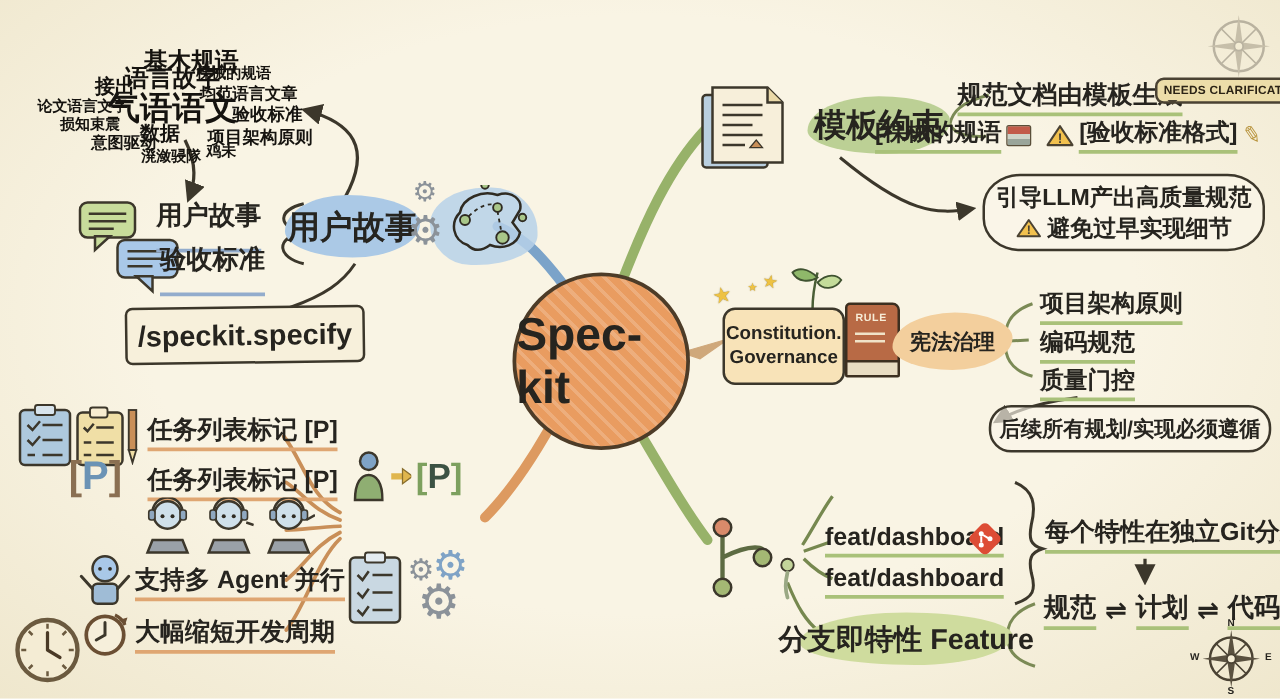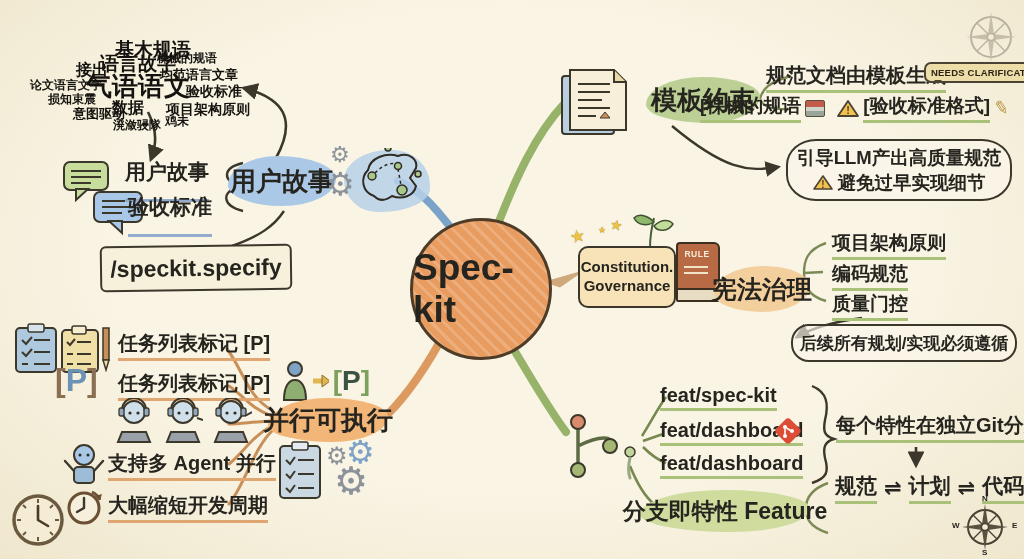--- a/index.html
+++ b/index.html
@@ -194,39 +194,38 @@
   </div>
   <div class="abs" style="left:676px;top:242px;width:42px;height:60px">
     <div class="abs" style="left:0;top:0;width:40px;height:52px;background:#b86a45;border:2px solid #3c2f20;border-radius:4px 6px 6px 4px"></div>
     <div class="abs" style="left:0;top:46px;width:40px;height:10px;background:#e8dcc2;border:2px solid #3c2f20;border-radius:2px"></div>
     <div class="abs" style="left:4px;top:4px;width:34px;height:16px;display:flex;align-items:center;justify-content:center;color:#f7ecd6;font-size:8.5px;font-weight:bold;letter-spacing:.5px">
       <span>RULE</span>
     </div>
     <div class="abs" style="left:8px;top:24px;width:24px;height:2px;background:#f0e3c8"></div>
     <div class="abs" style="left:8px;top:30px;width:24px;height:2px;background:#f0e3c8"></div>
   </div>
-  <div class="blob" style="left:714px;top:266px;width:96px;height:46px;background:#f3cf9d;border-radius:52% 48% 50% 50%/60% 44% 56% 40%;font-size:25px">
+  <div class="blob" style="left:714px;top:250px;width:96px;height:46px;background:#f3cf9d;border-radius:52% 48% 50% 50%/60% 44% 56% 40%;font-size:17px">
     <span>宪法治理</span>
   </div>
   <span class="txt ul-green" style="left:832px;top:230px;font-size:19px">项目架构原则</span>
   <span class="txt ul-green" style="left:832px;top:261px;font-size:19px">编码规范</span>
   <span class="txt ul-green" style="left:832px;top:291px;font-size:19px">质量门控</span>
   <div class="bubble-outline" style="left:791px;top:324px;width:222px;height:34px;border-radius:18px;font-size:17px">
     <span>后续所有规划/实现必须遵循</span>
   </div>
 
   <svg class="abs" style="left:552px;top:408px" width="92" height="80">
     <path d="M26,18 C26,36 26,48 26,58 M26,38 C34,34 44,30 52,30 M52,30 C58,30 60,32 60,36" stroke="#5d6b42" stroke-width="3.5" fill="none" stroke-linecap="round"></path>
     <circle cx="26" cy="14" r="7" fill="#d98a6a" stroke="#3c372b" stroke-width="2"></circle>
     <circle cx="26" cy="62" r="7" fill="#a4b874" stroke="#3c372b" stroke-width="2"></circle>
     <circle cx="58" cy="38" r="7" fill="#a4b874" stroke="#3c372b" stroke-width="2"></circle>
     <circle cx="78" cy="44" r="5" fill="#c3d49a" stroke="#3c372b" stroke-width="1.5"></circle>
     <path d="M78,50 C76,58 76,64 78,70" stroke="#9aa884" stroke-width="3" fill="none" stroke-linecap="round"></path>
   </svg>
-  <span class="txt ul-green" style="left:660px;top:384px;font-size:20px">feat/spec-kit</span>
   <span class="txt ul-green" style="left:660px;top:419px;font-size:20px">feat/dashboard</span>
   <svg class="abs" style="left:774px;top:417px" width="28" height="28">
     <rect x="4" y="4" width="20" height="20" rx="4" transform="rotate(45 14 14)" fill="#dd4c35"></rect>
     <circle cx="11" cy="10" r="2" fill="#fff"></circle>
       <circle cx="11" cy="19" r="2" fill="#fff"></circle>
       <circle cx="18" cy="14" r="2" fill="#fff"></circle>
     <path d="M11,12 v5 M12.5,11 L16.5,13.5" stroke="#fff" stroke-width="1.6"></path>
   </svg>
   <span class="txt ul-green" style="left:660px;top:452px;font-size:20px">feat/dashboard</span>
   <div class="blob" style="left:640px;top:490px;width:170px;height:42px;background:#cfdc9e;border-radius:50% 50% 46% 54%/58% 44% 56% 42%;font-size:23px">
@@ -312,23 +311,20 @@
       <path d="M4,40 C4,26 9,20 15,20 C21,20 26,26 26,40 Z" fill="#8fae72" stroke="#3c372b" stroke-width="2"></path>
     </svg>
     <svg width="20" height="16">
       <path d="M2,8 h9" stroke="#e0b64e" stroke-width="5"></path>
       <path d="M11,2 L19,8 L11,14 Z" fill="#e0b64e" stroke="#8a6f2e" stroke-width="1"></path>
     </svg>
     <div class="txt psmall" style="position:static;font-size:28px">
       <span class="br">[</span><span class="pl">P</span><span class="br">]</span>
     </div>
   </div>
-  <div class="blob" style="left:268px;top:398px;width:120px;height:44px;background:#f2b678;border-radius:50% 50% 46% 54%/62% 42% 58% 38%;font-size:26px">
-    <span>并行可执行</span>
-  </div>
   <div class="abs" style="left:278px;top:440px;width:100px;height:64px">
     <svg width="46" height="62">
       <rect x="2" y="6" width="40" height="52" rx="4" fill="#c9d8e2" stroke="#3c372b" stroke-width="2"></rect>
       <rect x="14" y="2" width="16" height="8" rx="2" fill="#e4ecf1" stroke="#3c372b" stroke-width="1.5"></rect>
       <path d="M8,20 l4,4 5,-7 M20,20 h16 M8,34 l4,4 5,-7 M20,34 h16 M8,48 l4,4 5,-7 M20,48 h16" stroke="#3c372b" stroke-width="2" fill="none"></path>
     </svg>
     <span class="gear" style="left:48px;top:4px;font-size:24px;color:#8b9299">⚙</span>
     <span class="gear" style="left:68px;top:-4px;font-size:32px;color:#7fa3c6">⚙</span>
     <span class="gear" style="left:56px;top:22px;font-size:38px;color:#8b9299">⚙</span>
   </div>

